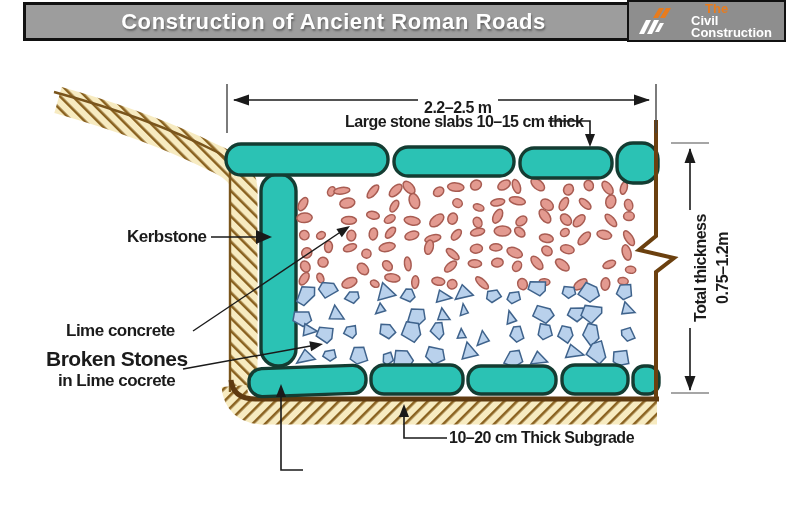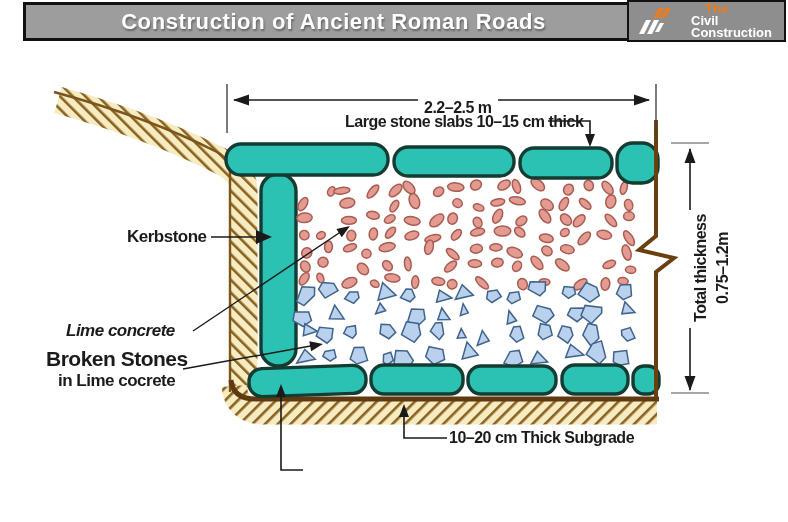--- a/index.html
+++ b/index.html
@@ -249,21 +249,21 @@
         <path d="M303,470 L281,470 L281,392" stroke="#1a1a1a" stroke-width="1.6" fill="none"></path>
         <polygon points="281.0,384.0 286.0,397.0 276.0,397.0" fill="#1a1a1a"></polygon>
         <path d="M447,438 L404,438 L404,412" stroke="#1a1a1a" stroke-width="1.6" fill="none"></path>
         <polygon points="404.0,404.0 409.0,417.0 399.0,417.0" fill="#1a1a1a"></polygon>
       </g>
   </svg>
 
   <div class="lbl dimlbl" style="left:418px;top:90px;">2.2–2.5 m</div>
   <div class="lbl" style="left:298px;top:112px;margin-left:47px;">Large stone slabs 10–15 cm thick</div>
   <div class="lbl" style="left:127px;top:227px;font-size:17px;">Kerbstone</div>
-  <div class="lbl" style="left:66px;top:321px;font-size:17px;font-style:italic;">Lime concrete</div>
+  <div class="lbl" style="left:66px;top:321px;font-size:17px;">Lime concrete</div>
   <div class="lbl" style="left:46px;top:349px;font-size:21px;">Broken Stones</div>
   <div class="lbl" style="left:58px;top:371px;font-size:17px;">in Lime cocrete</div>
   <div class="lbl rot">
     <span>Total thickness</span>
     <span>0.75–1.2m</span>
   </div>
   <div class="lbl" style="left:449px;top:428px;">10–20 cm Thick Subgrade</div>
 </div>
 
 </body></html>

